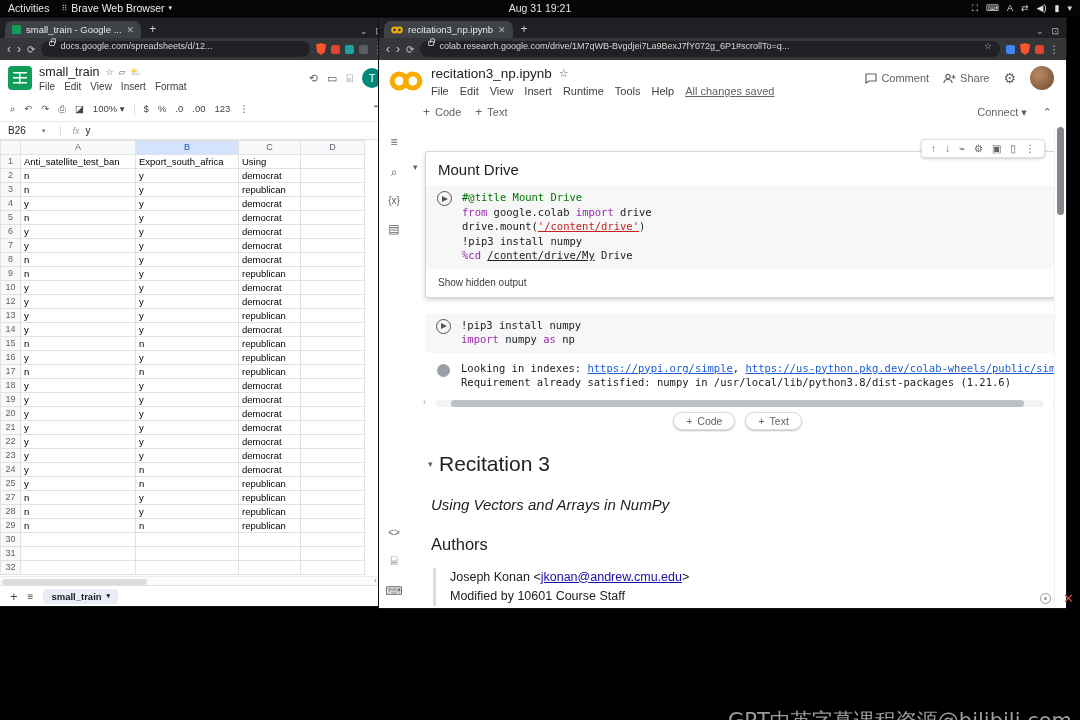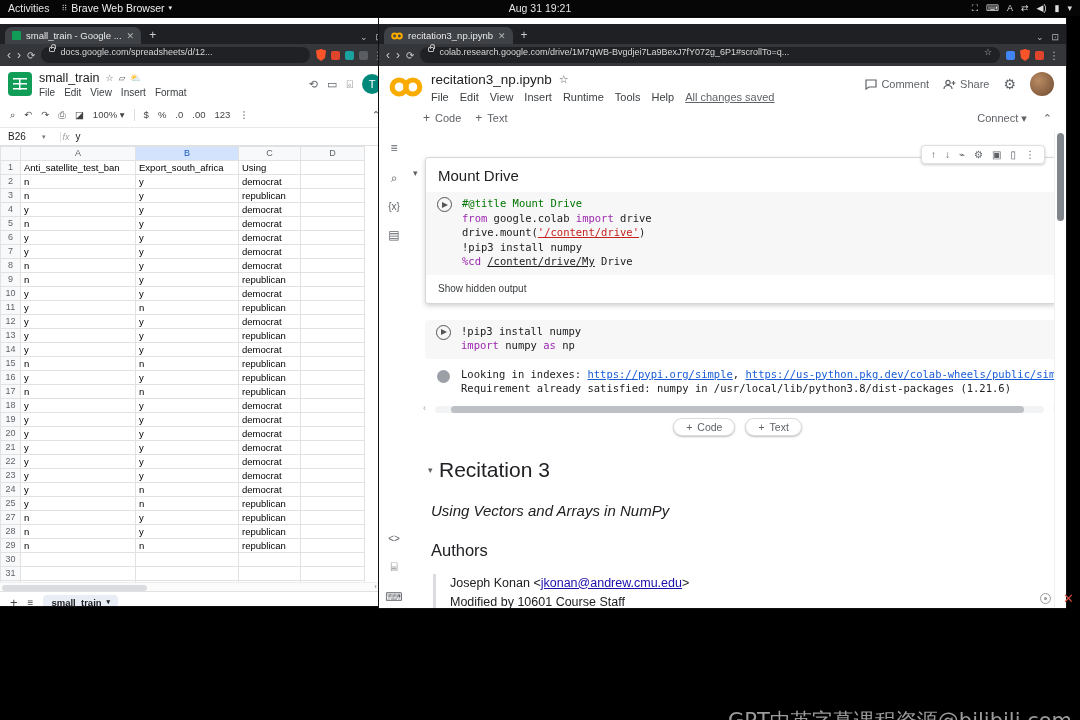--- a/index.html
+++ b/index.html
@@ -12,21 +12,21 @@
   .sb-left { display:flex; gap:12px; align-items:center; }
   .sb-app { display:flex; gap:4px; align-items:center; color:#eee; }
   .sb-dots { font-size:8px; color:#bbb; }
   .sb-center { position:absolute; left:50%; transform:translateX(-50%); }
   .sb-right { margin-left:auto; display:flex; gap:8px; align-items:center; font-size:9px; color:#ddd; }
 
   
   .window { position:absolute; background:#fff; overflow:hidden; box-shadow:0 0 0 1px #111; }
   .win-left  { left:0;   top:18px; width:390px; height:588px; }
   .win-right { left:379px; top:18px; width:687px; height:590px; }
-  .tabstrip { height:20px; background:#1f2023; display:flex; align-items:flex-end; padding-left:5px;margin-top:6px; }
+  .tabstrip { height:20px; background:#1f2023; display:flex; align-items:flex-end; padding-left:5px; }
   .tab { height:17px; background:#3e4145; border-radius:7px 7px 0 0; display:flex; align-items:center; gap:5px;
     padding:0 7px; font-size:9.5px; color:#e8e8e8; max-width:200px; }
   .tab-title { white-space:nowrap; overflow:hidden; text-overflow:ellipsis; max-width:150px; }
   .tab-close { color:#b5b5b5; font-size:9px; }
   .newtab-btn { color:#cccccc; margin:0 0 2px 8px; font-size:12px; }
   .tabstrip-right { margin-left:auto; display:flex; gap:8px; color:#b9b9b9; padding:0 7px 2px 0; font-size:9px; align-items:center; }
   .navbar { height:22px; background:#35363a; display:flex; align-items:center; gap:6px; padding:0 7px; }
   .nav-arrow { color:#c9c9c9; font-size:12px; line-height:1; }
   .nav-reload { color:#c9c9c9; font-size:10px; }
   .urlbar { flex:1; height:16px; background:#202124; border-radius:8px; display:flex; gap:5px;
@@ -50,21 +50,21 @@
   .sh-menus { font-size:10px; color:#3c4043; display:flex; gap:9px; margin-top:2px; white-space:nowrap; overflow:hidden; }
   .sh-header-right { margin-left:auto; display:flex; gap:9px; align-items:center; color:#5f6368; font-size:11px; flex:none; }
   .avatar-t { width:20px; height:20px; border-radius:50%; background:#00897b; color:#fff; font-size:11px;
     display:flex; align-items:center; justify-content:center; }
   .sh-toolbar { height:26px; border-bottom:1px solid #e8eaed; display:flex; align-items:center; gap:9px;
     padding:0 10px; font-size:9.5px; color:#444; flex:none; white-space:nowrap; overflow:hidden; }
   .tb-sep { width:1px; height:12px; background:#dadce0; }
   .sh-formula { height:18px; border-bottom:1px solid #e0e0e0; display:flex; align-items:center; font-size:10px; flex:none; }
   .name-box { width:42px; padding-left:8px; color:#202124; }
   .nb-arrow { color:#777; font-size:7px; margin-right:6px; }
-  .fx { color:#9aa0a6; font-style:italic; margin:0 6px 0 8px; font-size:9px; border-left:1px solid #e0e0e0; padding-left:2px; }
+  .fx { color:#9aa0a6; font-style:italic; margin:0 6px 0 8px; font-size:9px; border-left:1px solid #e0e0e0; padding-left:12px; }
   .sh-grid-wrap { flex:1; position:relative; overflow:hidden; display:flex; align-items:flex-start; }
   table.grid { border-collapse:collapse; table-layout:fixed; font-size:9.5px; flex:none; }
   .grid th, .grid td { border:1px solid #e2e2e2; height:13.2px; padding:0 3px; overflow:hidden; white-space:nowrap; line-height:13px; }
   .grid th { background:#f8f9fa; color:#5f6368; font-weight:normal; text-align:center; font-size:9px; padding:0; }
   .grid th.sel-hdr { background:#d3e3fd; color:#185abc; }
   .grid td { color:#000; background:#fff; }
   .selected-cell { outline:2px solid #1a73e8; outline-offset:-2px; position:relative; }
   .fill-handle { position:absolute; right:-2px; bottom:-2px; width:5px; height:5px; background:#1a73e8; border:1px solid #fff; }
   .sh-vscroll { position:absolute; right:0; top:0; bottom:30px; width:11px; border-left:1px solid #e6e6e6; background:#fbfbfb;
     display:flex; flex-direction:column; align-items:center; justify-content:space-between; font-size:7px; color:#888; padding:2px 0; }
@@ -351,27 +351,20 @@
                 <td class="cell">n</td>
                 <td class="cell">y</td>
                 <td class="cell">republican</td>
                 <td class="cell"></td>
               </tr>
               <tr>
                 <th class="rowh">10</th>
                 <td class="cell">y</td>
                 <td class="cell">y</td>
                 <td class="cell">democrat</td>
-                <td class="cell"></td>
-              </tr>
-              <tr>
-                <th class="rowh">11</th>
-                <td class="cell">y</td>
-                <td class="cell">n</td>
-                <td class="cell">republican</td>
                 <td class="cell"></td>
               </tr>
               <tr>
                 <th class="rowh">12</th>
                 <td class="cell">y</td>
                 <td class="cell">y</td>
                 <td class="cell">democrat</td>
                 <td class="cell"></td>
               </tr>
               <tr>

